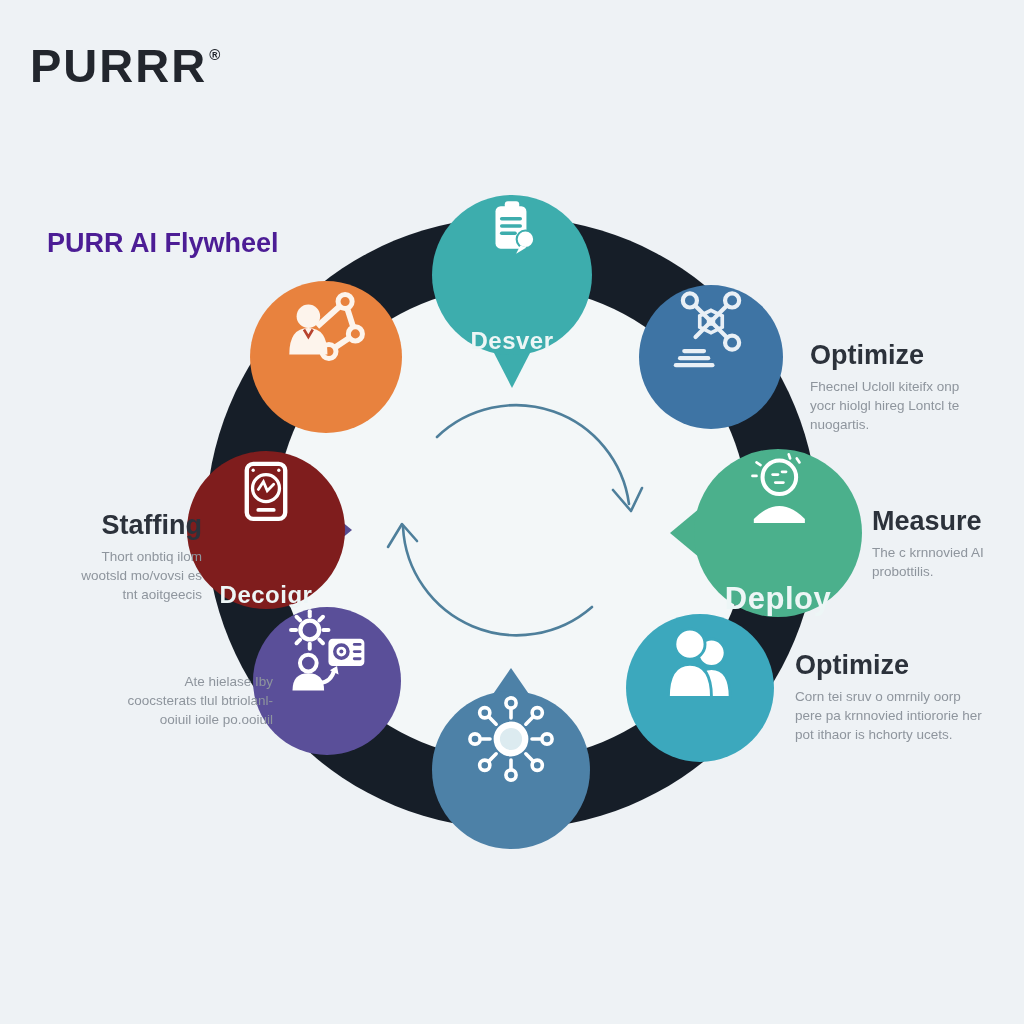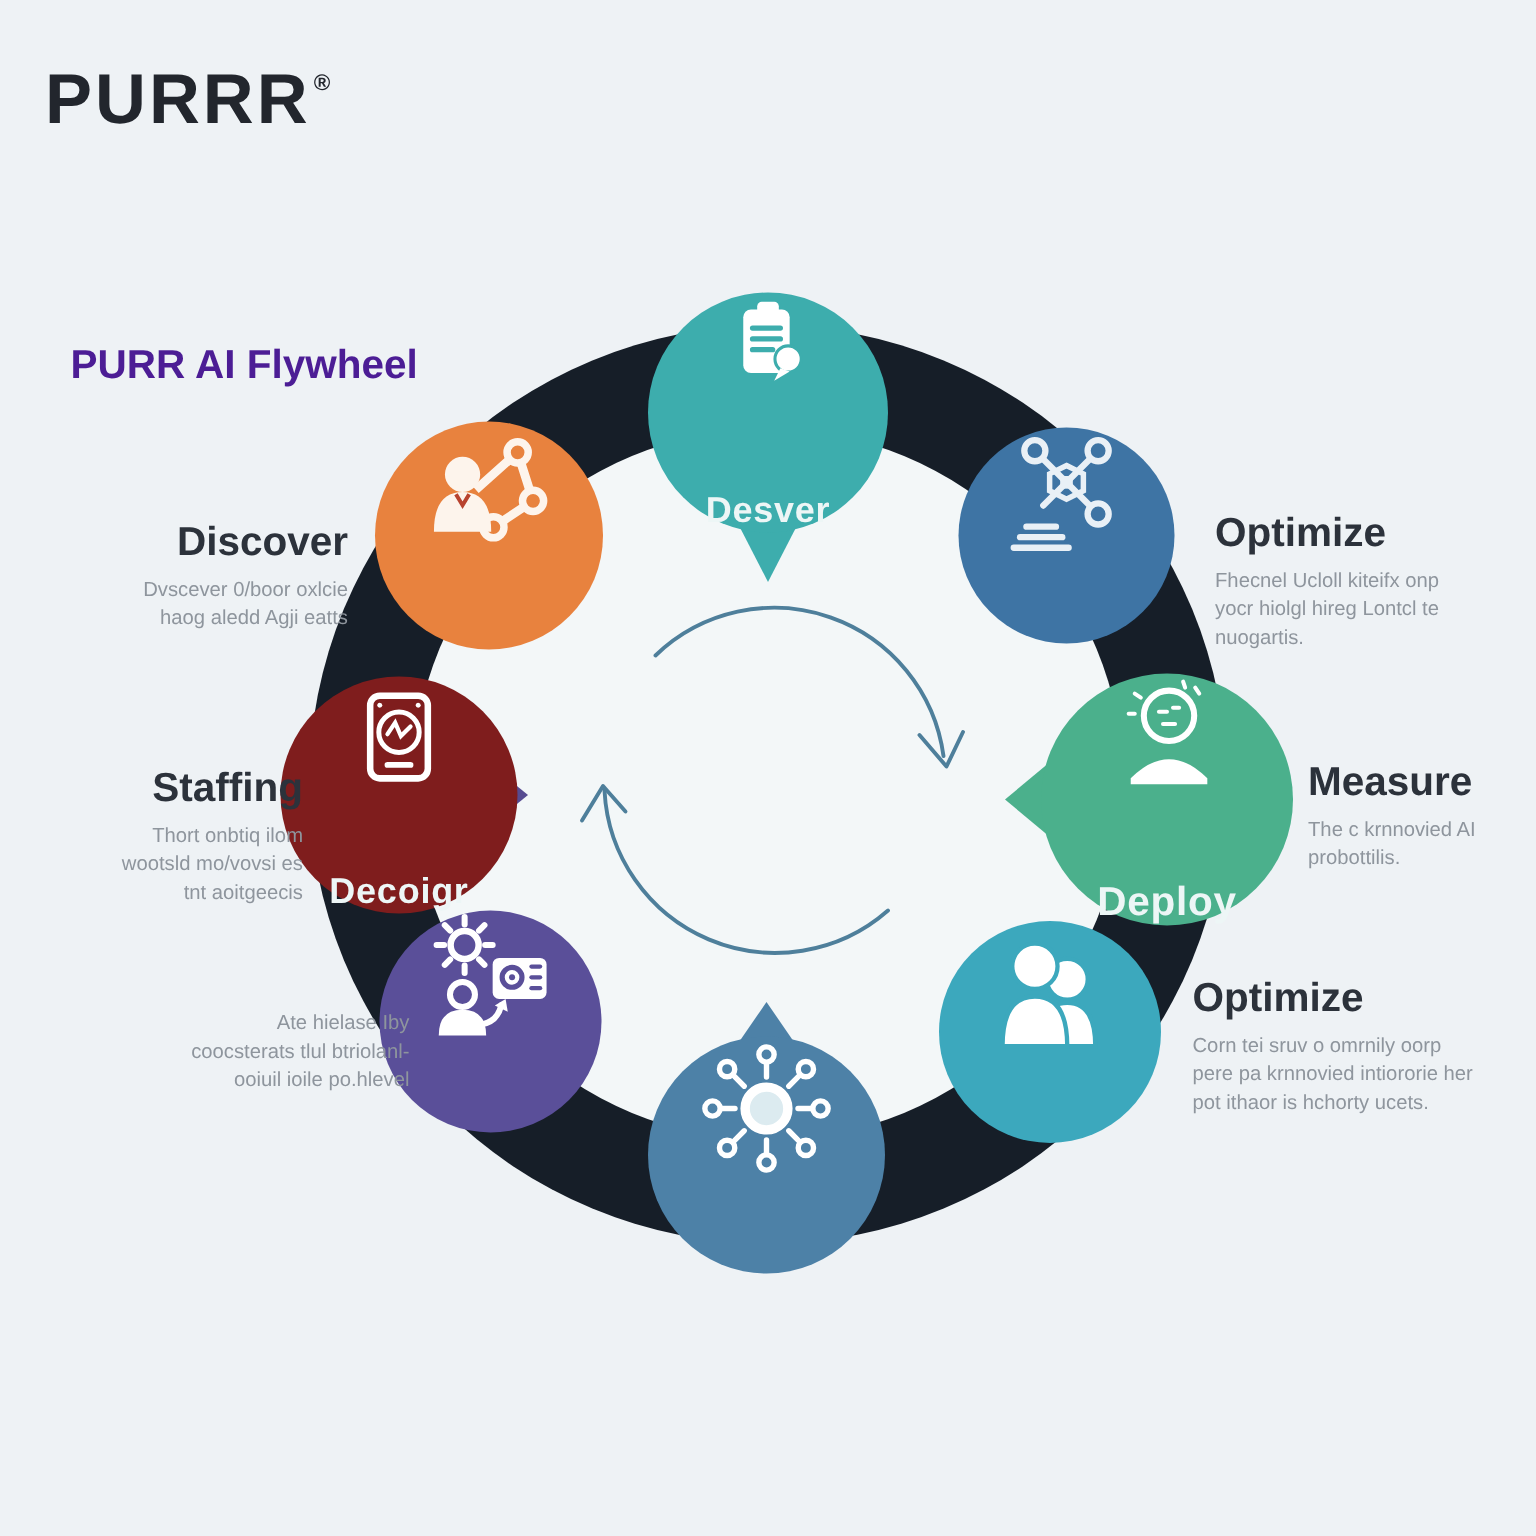--- a/index.html
+++ b/index.html
@@ -14,21 +14,21 @@
   .logo{position:absolute;left:30px;top:38px;z-index:3;
     font-size:47px;font-weight:700;color:#22262d;letter-spacing:2px;text-align:right;}
   .logo .rmark{font-size:15px;font-weight:700;position:relative;top:-22px;margin-left:2px;letter-spacing:0;}
   
   .page-title{position:absolute;left:47px;top:228px;z-index:3;
     font-size:27px;font-weight:700;color:#4c1d95;}
   
   .node{position:absolute;z-index:2;border-radius:50%;
     display:flex;flex-direction:column;align-items:center;justify-content:space-between;}
   .node-label{color:#edf6f6;font-weight:700;font-size:24px;letter-spacing:.5px;margin-top:2px;}
-  .node-label.lg{font-size:27px;}
+  .node-label.lg{font-size:31px;}
   
   .side-label{position:absolute;z-index:3;}
   .align-right{text-align:right;}
   .align-left{text-align:left;}
   .side-heading{font-size:27px;font-weight:700;color:#2c323b;}
   .side-body{font-size:13.5px;color:#8e959d;line-height:1.42;margin-top:6px;white-space:pre-line;}
 </style>
 </head>
 <body>
 
@@ -184,25 +184,20 @@
       <polyline points="26,31 45,14 52,36 34,48" fill="none" stroke="#fdf4ec" stroke-width="4" stroke-linejoin="round"></polyline>
       <circle cx="45" cy="14" r="4.8" fill="#e8823e" stroke="#fdf4ec" stroke-width="3.4"></circle>
       <circle cx="52" cy="36" r="4.8" fill="#e8823e" stroke="#fdf4ec" stroke-width="3.4"></circle>
       <circle cx="34" cy="48" r="4.8" fill="#e8823e" stroke="#fdf4ec" stroke-width="3.4"></circle>
       <circle cx="20" cy="24" r="8" fill="#fdf4ec"></circle>
       <path d="M7 50 Q7 32 20 32 Q33 32 33 50 Z" fill="#fdf4ec"></path>
       <path d="M17 33 L20 38 L23 33" stroke="#b8432f" stroke-width="1.8" fill="none"></path>
     </svg>
   </div>
 
-  <div class="side-label align-right" style="left:32px;top:346px;width:200px;">
-    <div class="side-heading">Discover</div>
-    <div class="side-body">Dvscever 0/boor oxlcie
-haog aledd Agji eatts</div>
-  </div>
 
   <div class="side-label align-left" style="left:810px;top:340px;width:210px;">
     <div class="side-heading">Optimize</div>
     <div class="side-body">Fhecnel Ucloll kiteifx onp
 yocr hiolgl hireg Lontcl te
 nuogartis.</div>
   </div>
 
   <div class="side-label align-right" style="left:22px;top:510px;width:180px;">
     <div class="side-heading">Staffing</div>
@@ -213,21 +208,21 @@
 
   <div class="side-label align-left" style="left:872px;top:506px;width:150px;">
     <div class="side-heading">Measure</div>
     <div class="side-body">The c krnnovied AI
 probottilis.</div>
   </div>
 
   <div class="side-label align-right" style="left:58px;top:666px;width:215px;">
     <div class="side-body">Ate hielase Iby
 coocsterats tlul btriolanl-
-ooiuil ioile po.hlevel</div>
+ooiuil ioile po.ooiuil</div>
   </div>
 
   <div class="side-label align-left" style="left:795px;top:650px;width:228px;">
     <div class="side-heading">Optimize</div>
     <div class="side-body">Corn tei sruv o omrnily oorp
 pere pa krnnovied intiororie her
 pot ithaor is hchorty ucets.</div>
   </div>
 
 </div>

